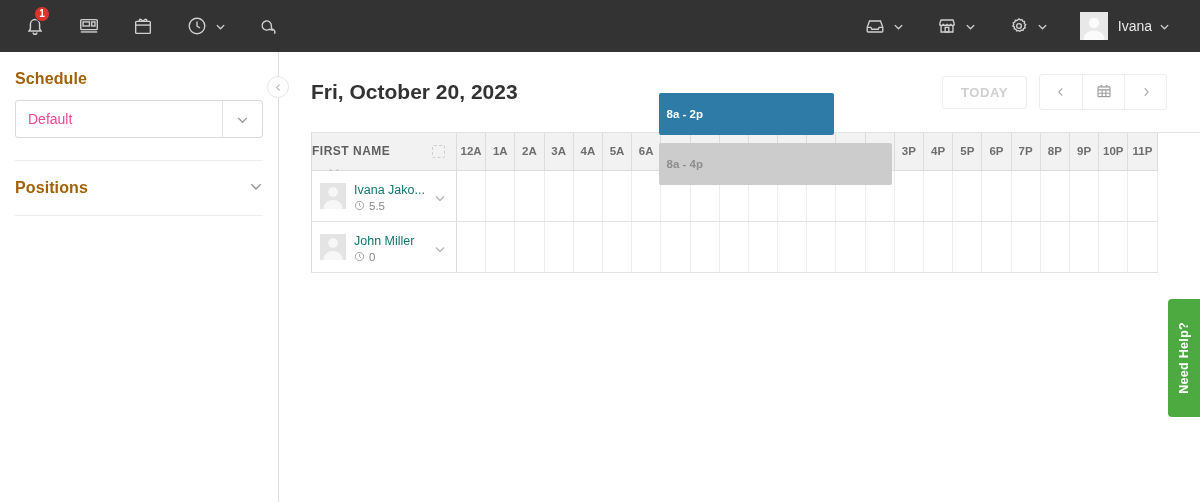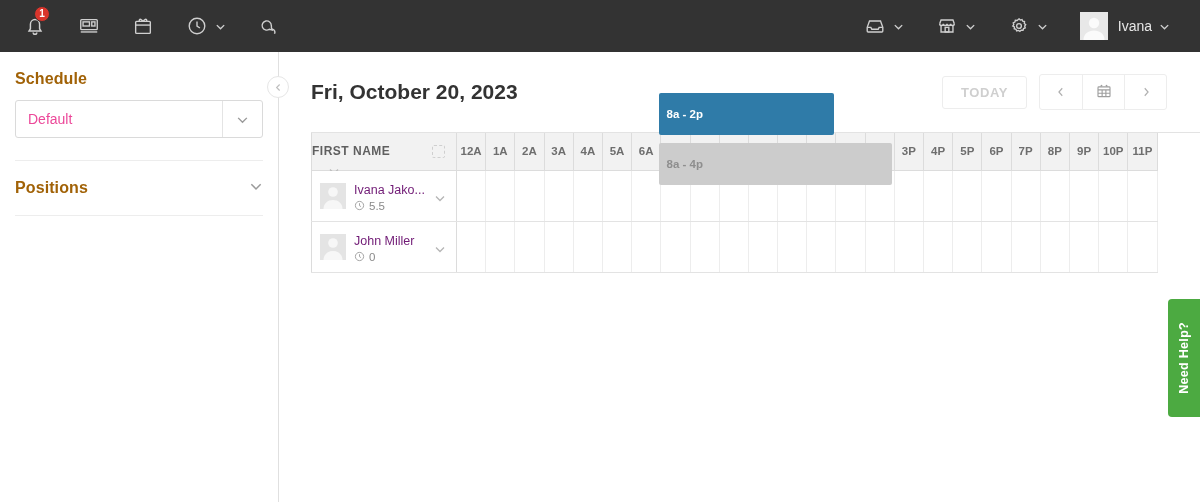--- a/index.html
+++ b/index.html
@@ -135,21 +135,21 @@
     border-bottom: 1px solid #e3e3e3;
     height: 50px; background: #fff; position: relative;
   }
   .emp { display: flex; align-items: center; padding-left: 8px; height: 50px; }
   .emp-av {
     width: 26px; height: 26px; background: #e4e4e4; flex: none;
     display: flex; align-items: flex-end; justify-content: center; overflow: hidden;
   }
   .emp-txt { margin-left: 8px; min-width: 0; }
   .emp-name {
-    font-size: 12.5px; color: #701a75; white-space: nowrap;
+    font-size: 12.5px; color: #0f766e; white-space: nowrap;
     overflow: hidden; text-overflow: ellipsis; max-width: 74px;
   }
   .emp-hrs { display: flex; align-items: center; font-size: 11.5px; color: #8a8a8a; margin-top: 2px; }
   .emp-hrs span { margin-left: 4px; }
   .emp-chev { position: absolute; right: 10px; top: 19px; color: #b5b5b5; }
 
   .shift-layer { position: absolute; left: 0; top: 0; pointer-events: none; }
   .shift {
     position: absolute; border-radius: 2px;
     font-size: 11.5px; font-weight: bold;

